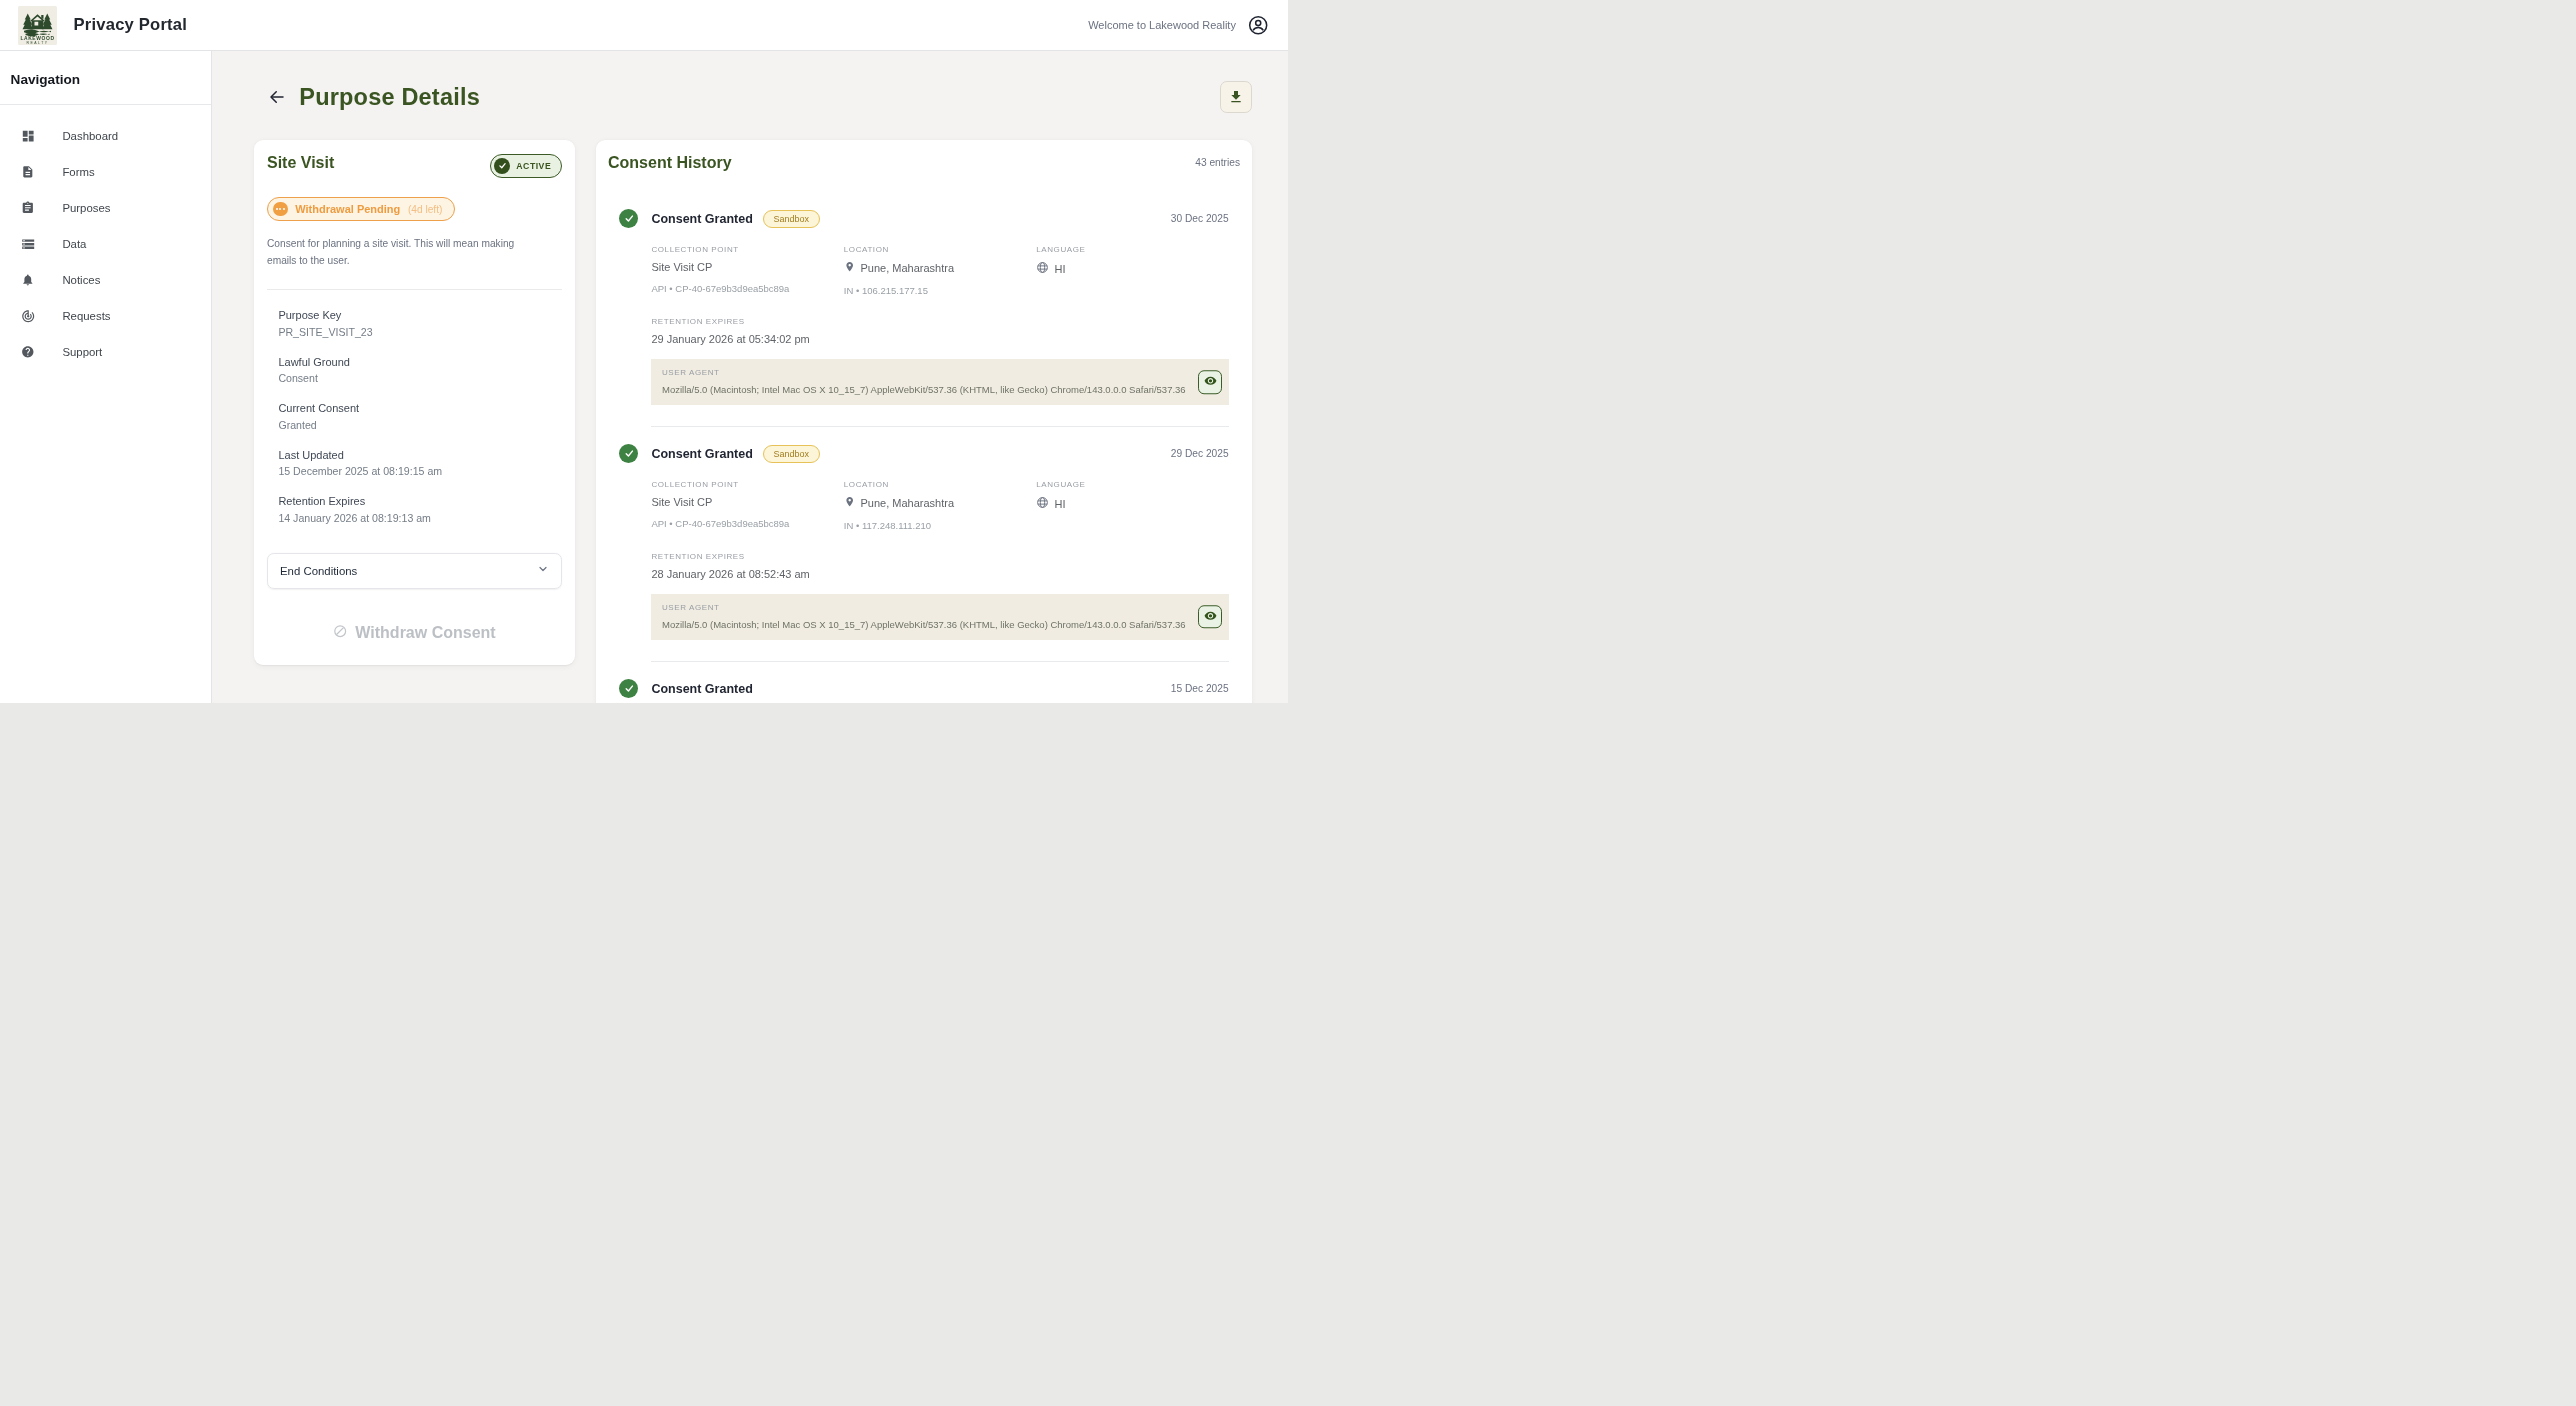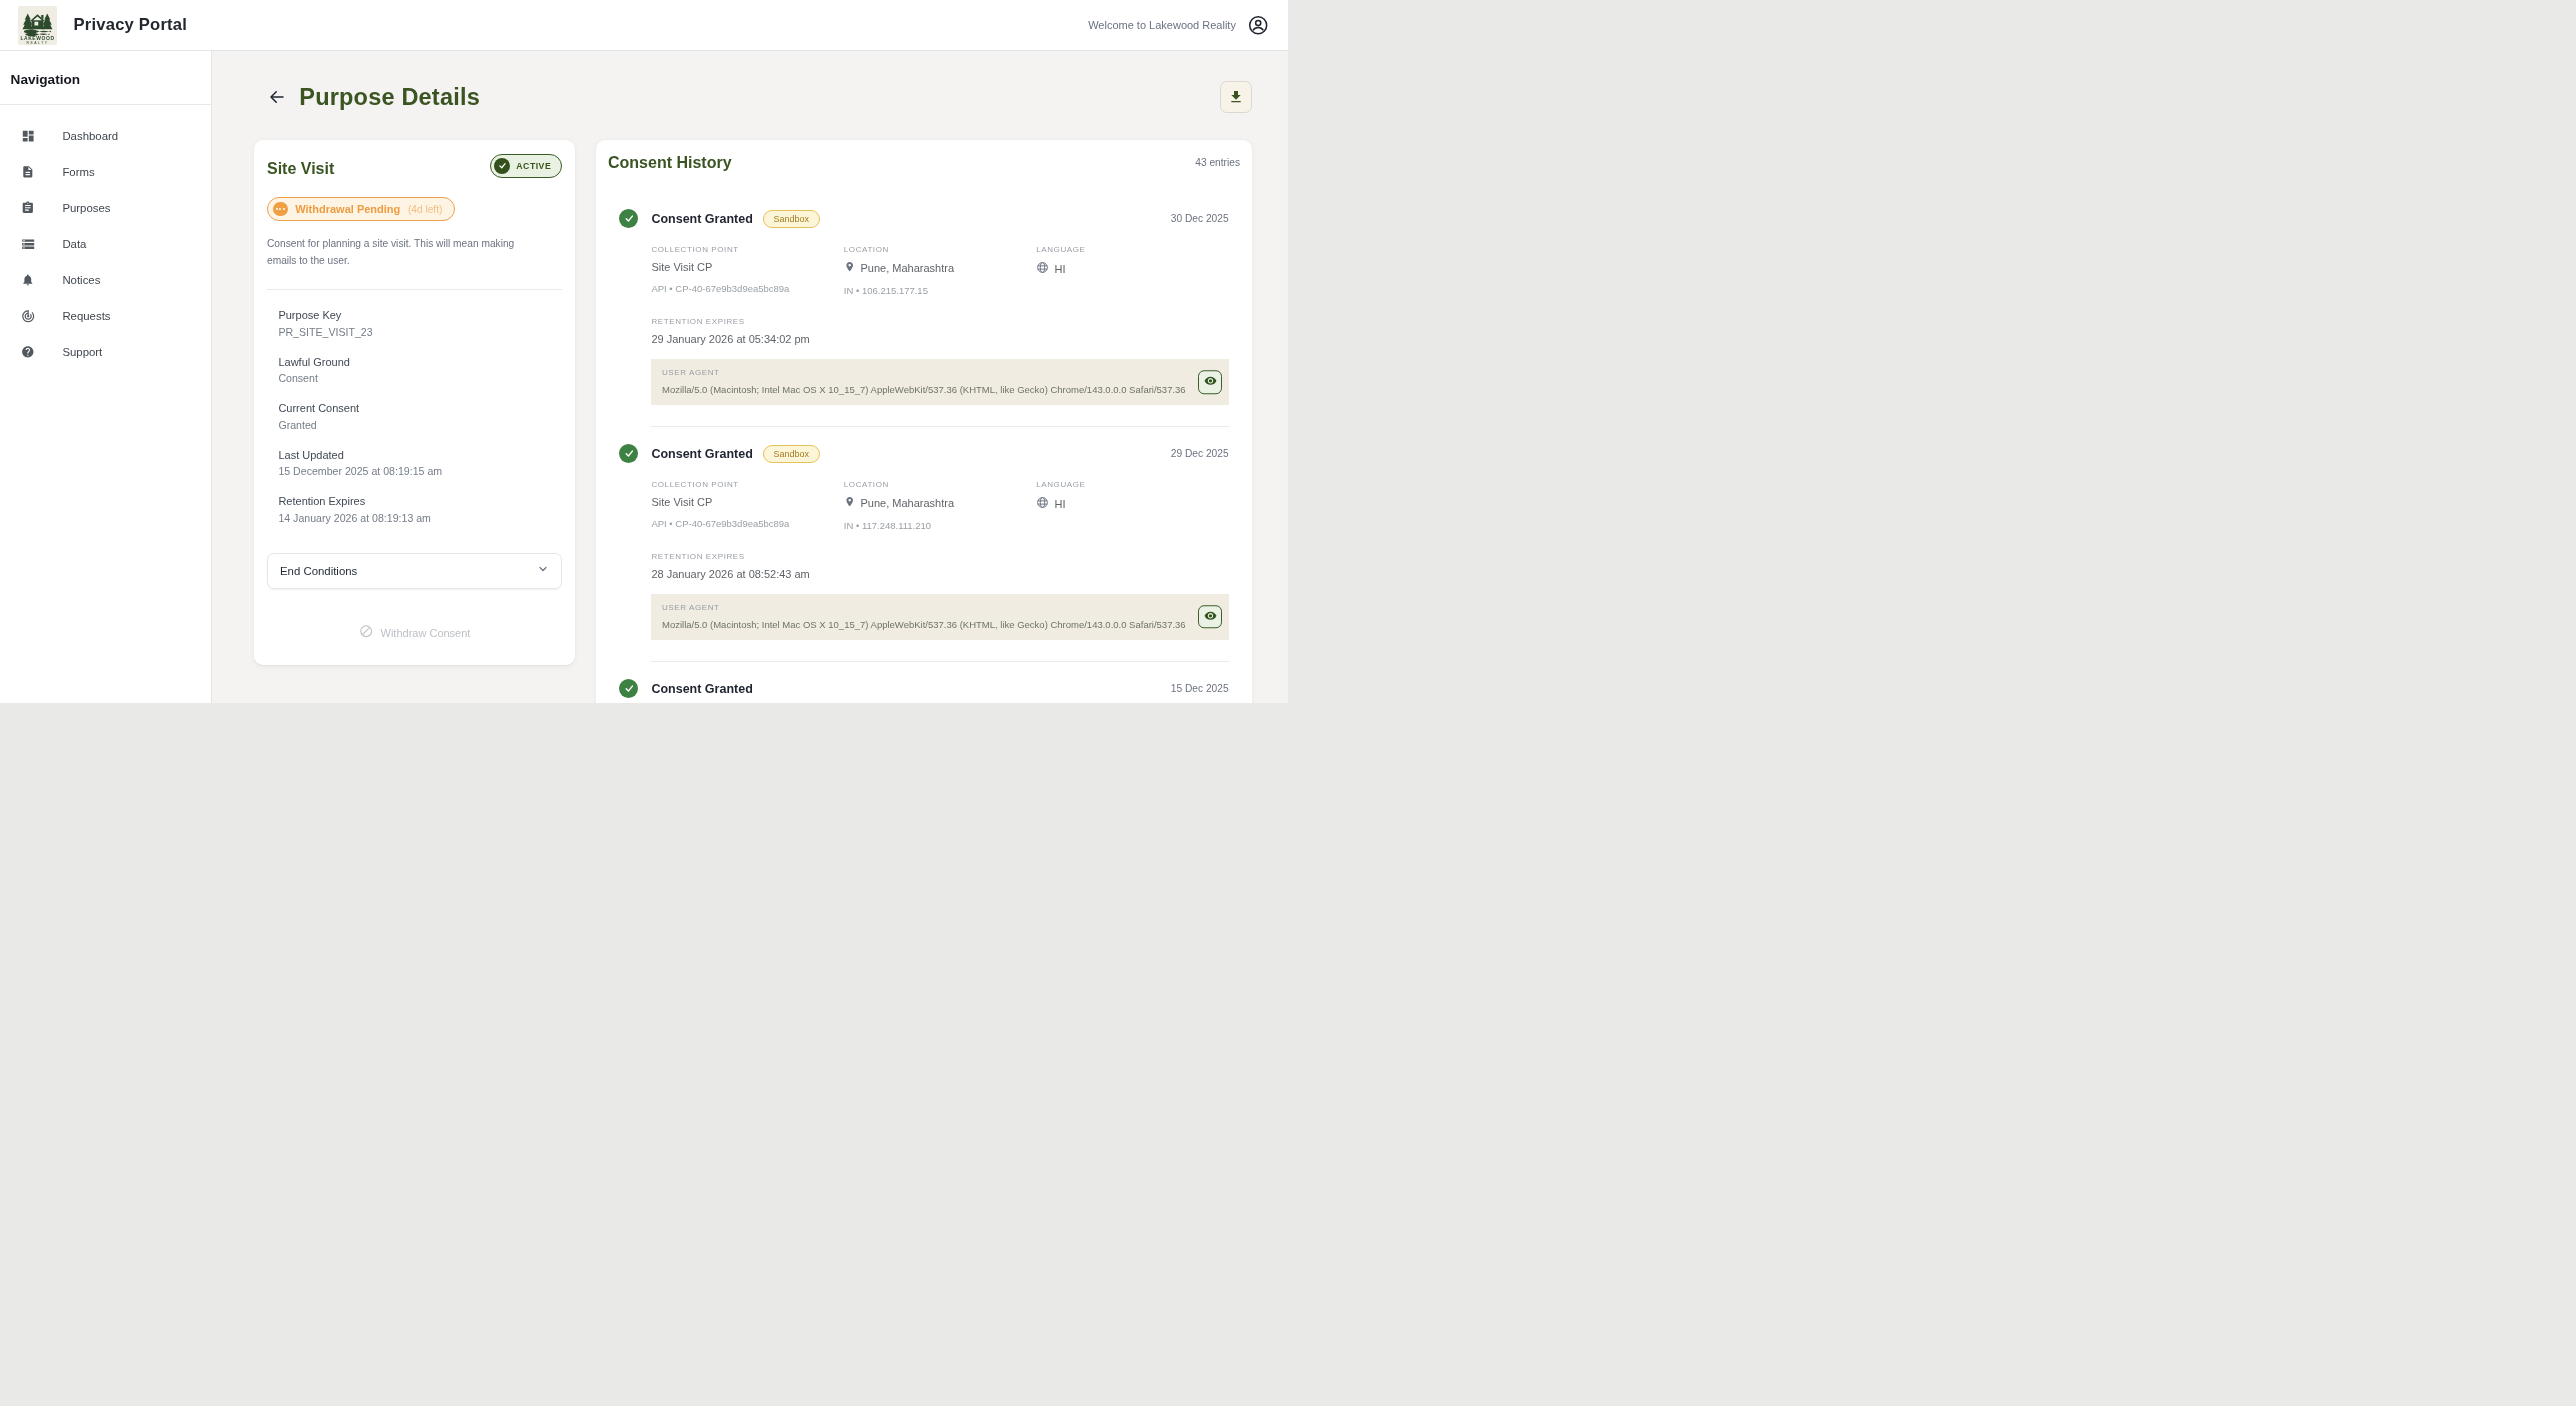--- a/index.html
+++ b/index.html
@@ -32,41 +32,41 @@
   .back-arrow { width:19.7px; height:19.7px; display:flex; align-items:center; justify-content:center; cursor:pointer; }
   .page-title { font-size:23.5px; font-weight:bold; color:#3a5422; margin-left:12px; letter-spacing:0.2px; }
   .download-btn { margin-left:auto; width:32px; height:32px; border-radius:6.8px; background:#f7f3e9; border:0.8px solid #dbd8cf; display:flex; align-items:center; justify-content:center; cursor:pointer; }
 
   .cards-row { display:flex; align-items:flex-start; gap:21px; margin-top:27px; }
 
   .card { background:#fff; border-radius:9px; box-shadow:0 0.8px 1.5px rgba(0,0,0,.05), 0 1.5px 6px rgba(0,0,0,.04); }
 
   
   .purpose-card { width:321px; flex:none; padding:13.6px 13px 23px; }
-  .purpose-head { display:flex; align-items:flex-end; }
+  .purpose-head { display:flex; align-items:flex-start; }
   .purpose-title { font-size:16px; font-weight:bold; color:#3a5422; }
   .active-badge { margin-left:auto; display:inline-flex; align-items:center; gap:6px; padding:3px 9.8px 3px 3.8px; border:1.1px solid #3b5a26; border-radius:756px; background:#e9f1e2; }
   .active-dot { width:16px; height:16px; border-radius:50%; background:#324f1c; display:flex; align-items:center; justify-content:center; }
   .active-label { font-size:8.7px; font-weight:bold; color:#39541f; letter-spacing:0.5px; }
   .withdraw-badge { margin-top:19.7px; display:inline-flex; align-items:center; gap:7.6px; padding:3.8px 11.4px 3.8px 5.3px; border:1.1px solid #eea04b; border-radius:756px; background:#fdf4e3; }
   .withdraw-dot { width:14.4px; height:14.4px; border-radius:50%; background:#f09f42; display:flex; align-items:center; justify-content:center; gap:1.1px; }
   .withdraw-dot i { width:2px; height:2px; border-radius:50%; background:#fff; }
   .withdraw-label { font-size:11px; font-weight:bold; color:#ee9c40; }
   .withdraw-left { font-size:10.2px; color:#f4bf85; }
   .purpose-desc { margin-top:15px; font-size:10.2px; line-height:1.6; color:#6b7280; max-width:272px; }
   .purpose-sep { height:0.8px; background:#e8eaec; margin-top:19.7px; }
   .fields { margin-top:19.7px; padding-left:11.4px; }
   .field { margin-bottom:18px; }
   .field-label { font-size:11px; font-weight:400; color:#3f4854; margin-bottom:4.5px; }
   .field-value { font-size:10.6px; color:#757d87; }
   .end-conditions { margin-top:29px; border:0.8px solid #e4e6e9; border-radius:6.8px; padding:9.8px 12px; display:flex; align-items:center; cursor:pointer; box-shadow:0 0.8px 1.5px rgba(0,0,0,.06); }
   .end-label { font-size:11.4px; font-weight:500; color:#1f2937; }
   .chevron { margin-left:auto; }
   .withdraw-btn { margin-top:35px; display:flex; align-items:center; justify-content:center; gap:7.6px; cursor:default; }
-  .withdraw-btn-label { font-size:11px; color:#bcc0c5; }
+  .withdraw-btn-label { font-size:16px; color:#bcc0c5;font-weight:bold; }
 
   
   .history-card { flex:1; min-width:0; padding:13.6px 12px 7.6px; min-height:598px; }
   .history-head { display:flex; align-items:center; }
   .history-title { font-size:16px; font-weight:bold; color:#3a5422; }
   .history-count { margin-left:auto; font-size:10.2px; color:#6b7280; }
   .entries { padding:0 11.4px; margin-top:19.7px; }
   .entry { position:relative; padding:18px 0 21px; }
   .entry + .entry::before { content:''; position:absolute; top:0; left:32px; right:0; height:0.8px; background:#e8eaec; }
   .entry-title-row { display:flex; align-items:center; }

